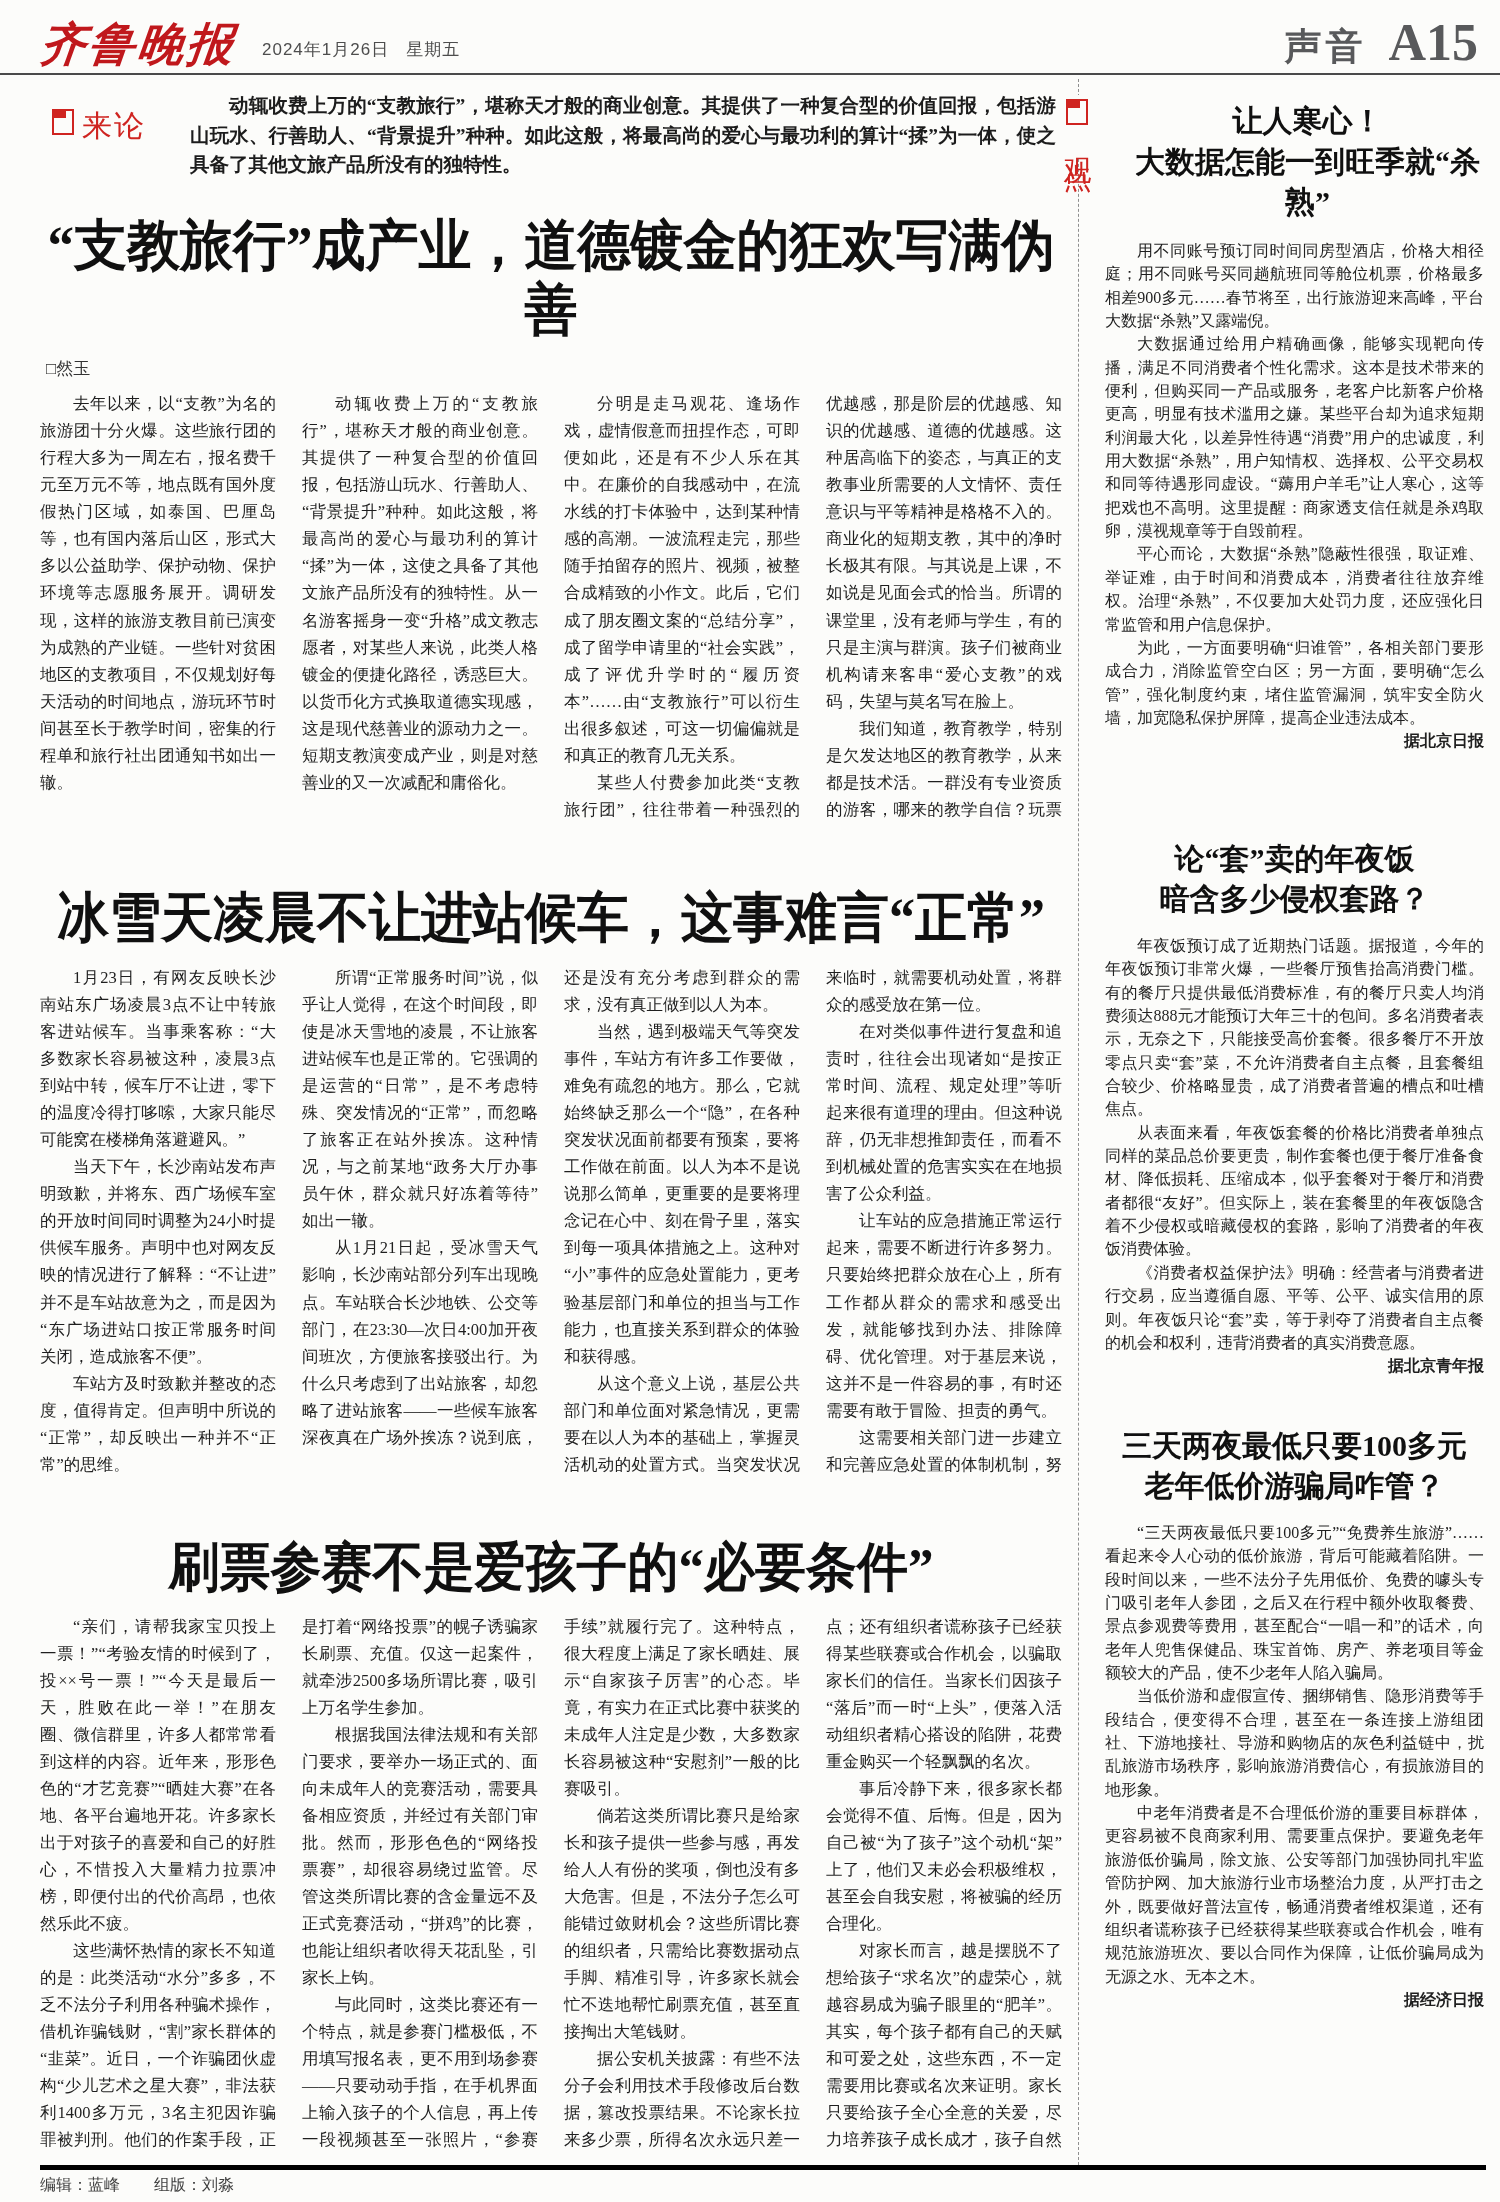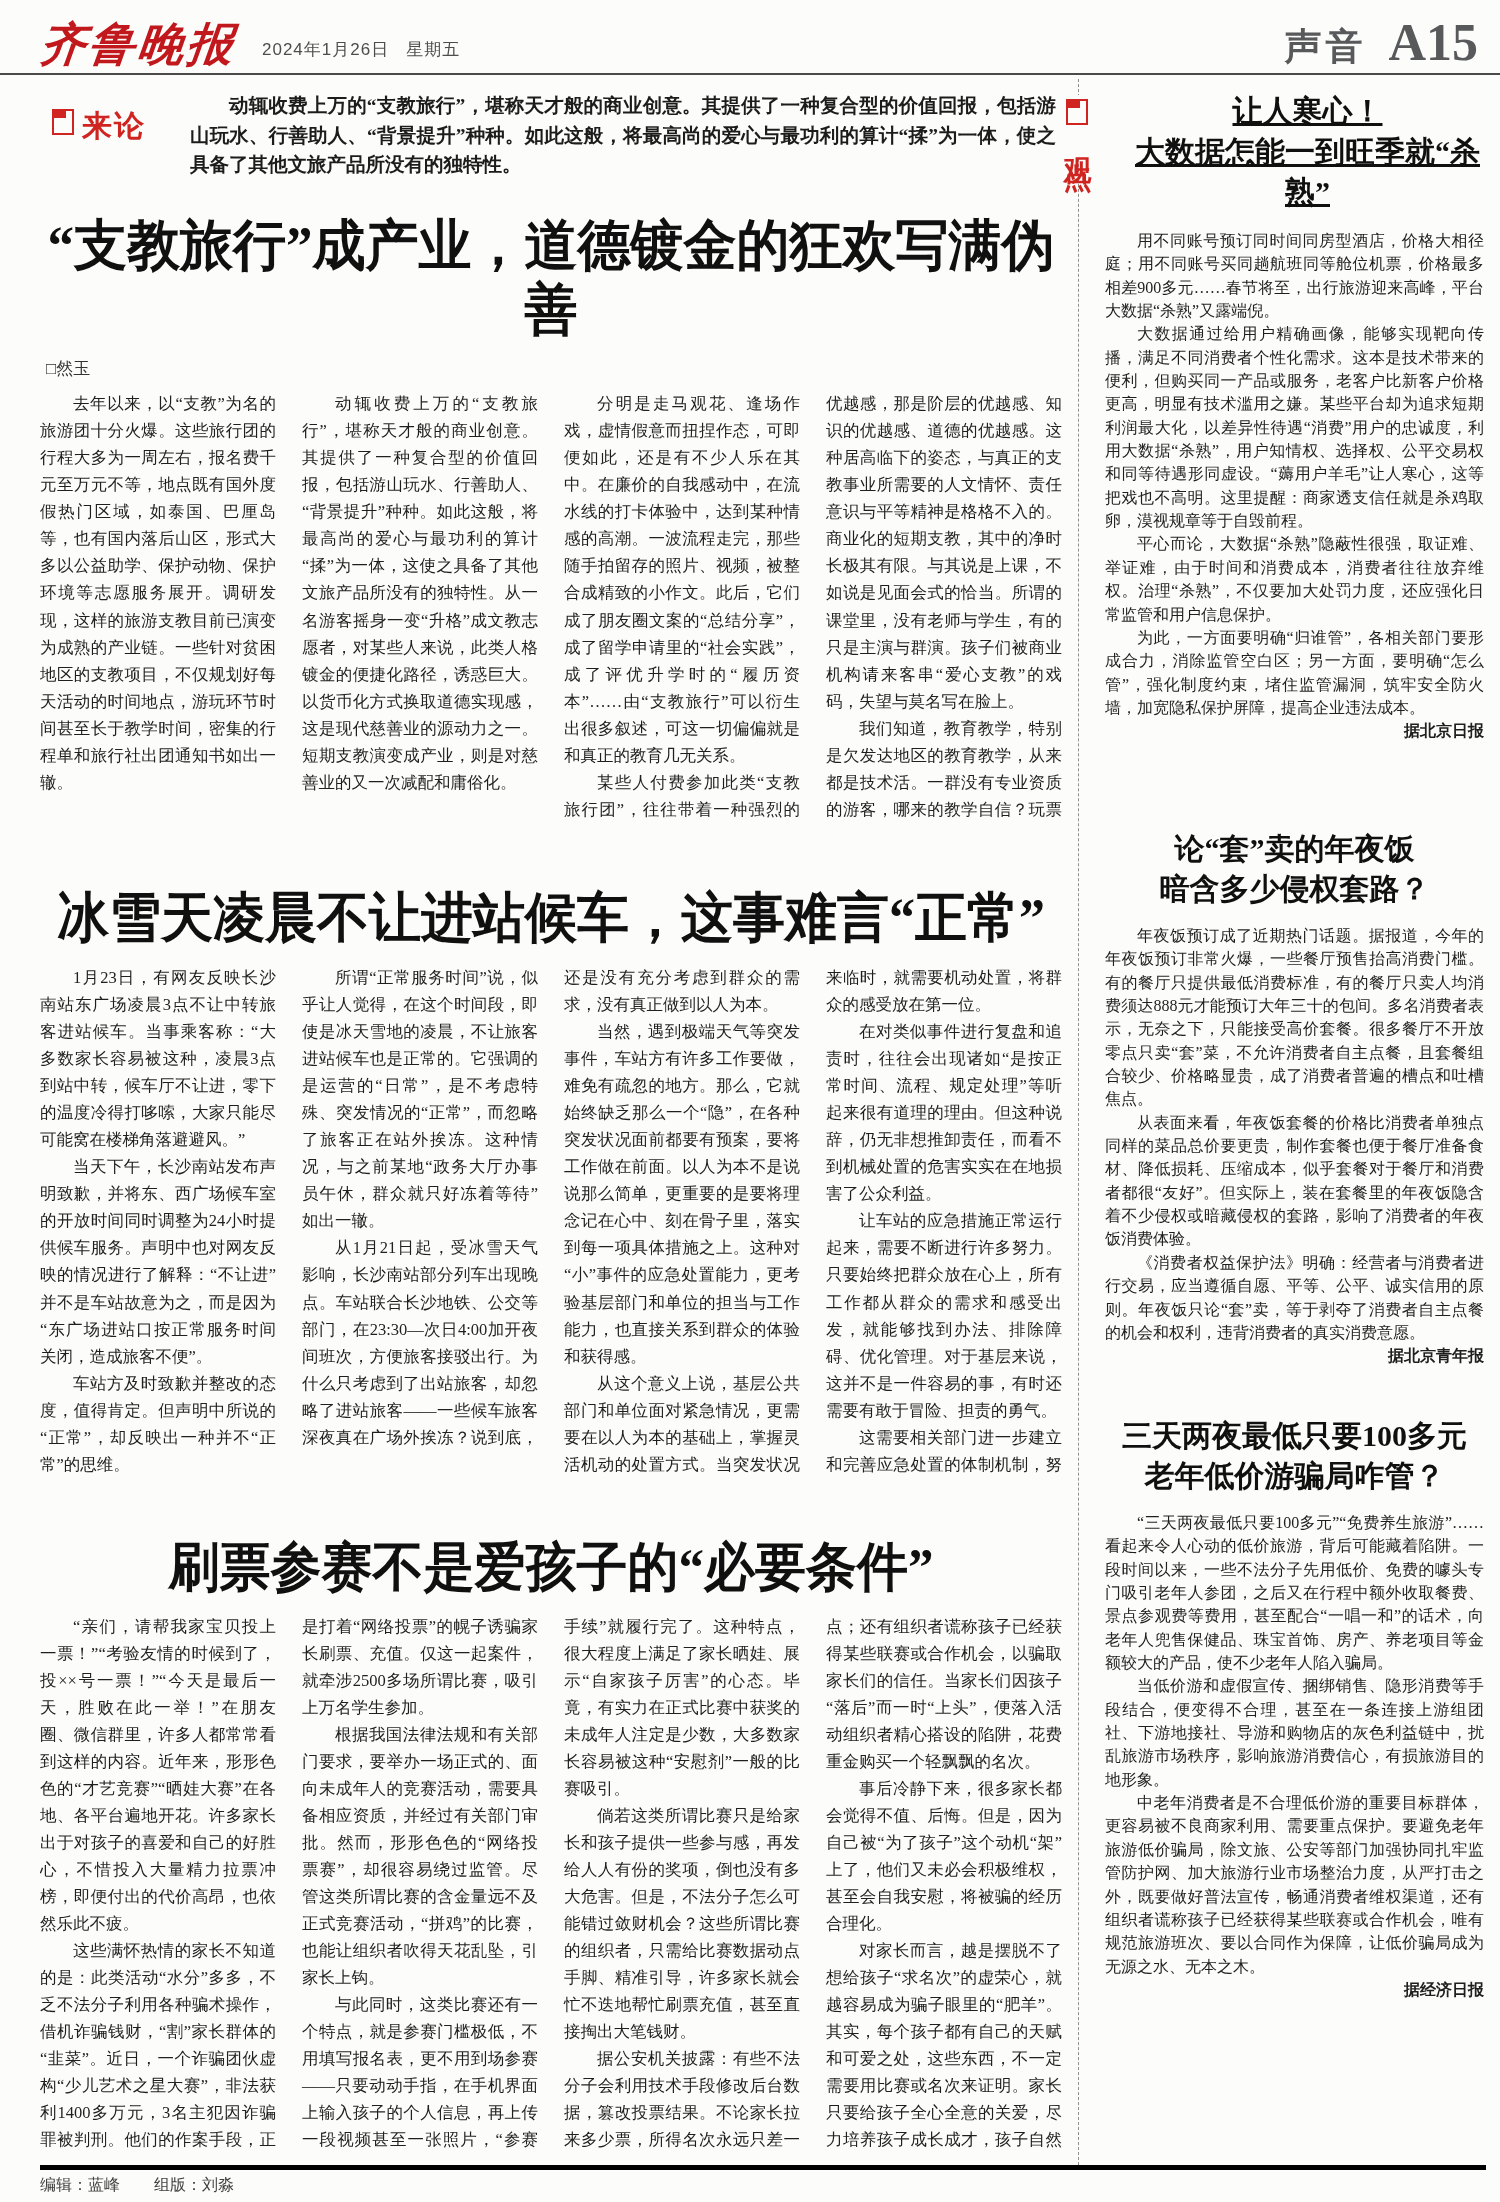--- a/index.html
+++ b/index.html
@@ -38,21 +38,21 @@
   .right-zone {
     flex:1; margin-left:16px; padding-left:26px;
     border-left:1px dashed #8f8f8f;
     position:relative;
   }
 
   
   .sec-label { display:flex; align-items:flex-start; gap:8px; color:#cf2420; }
   .flag-icon { width:22px; height:26px; border:2px solid #cf2420; position:relative; flex:none; }
   .flag-icon::before { content:""; position:absolute; left:-2px; top:-2px; right:6px; height:9px; background:#cf2420; }
-  .sec-label-text { font-size:30px; font-weight:700; letter-spacing:2px; line-height:1; padding-top:2px;}
+  .sec-label-text { font-size:30px; font-weight:400; letter-spacing:2px; line-height:1; padding-top:2px;}
 
   
   .lailun-row { display:flex; margin-top:12px; min-height:88px; }
   .lailun-label { width:150px; padding-top:18px; padding-left:12px; }
   .lailun-intro {
     flex:1; font-size:19.5px; font-weight:700; line-height:1.5;
     text-align:justify; text-indent:2em; color:#1c1c1c; padding-right:6px;
   }
 
   
@@ -84,21 +84,21 @@
     display:flex; flex-direction:column; align-items:center; gap:4px;
     padding:4px 2px 10px 2px; color:#cf2420;
   }
   .guandian-label .sec-label-text { writing-mode:vertical-rl; font-size:28px; letter-spacing:6px; padding-top:6px;}
   .r-head {
     text-align:center; font-weight:900; color:#101010;
     font-family:"Liberation Serif","DejaVu Serif",serif;
   }
   .r-head .l1 { font-size:30px; line-height:1.35; display:block; }
   .r-head .l2 { font-size:30px; line-height:1.35; display:block; }
-  .rh-1 { margin-top:12px; padding-left:26px;text-decoration:underline; }
+  .rh-1 { margin-top:22px; padding-left:26px; }
   .rh-2 { margin-top:34px; }
   .rh-3 { margin-top:40px; }
   .r-body {
     font-size:16px; line-height:1.46; text-align:justify; color:#1f1f1f;
     overflow:hidden;
   }
   .r-body p { text-indent:2em; }
   .rb-1 { margin-top:16px; height:566px; }
   .rb-2 { margin-top:14px; height:452px; }
   .rb-3 { margin-top:14px; height:596px; }

